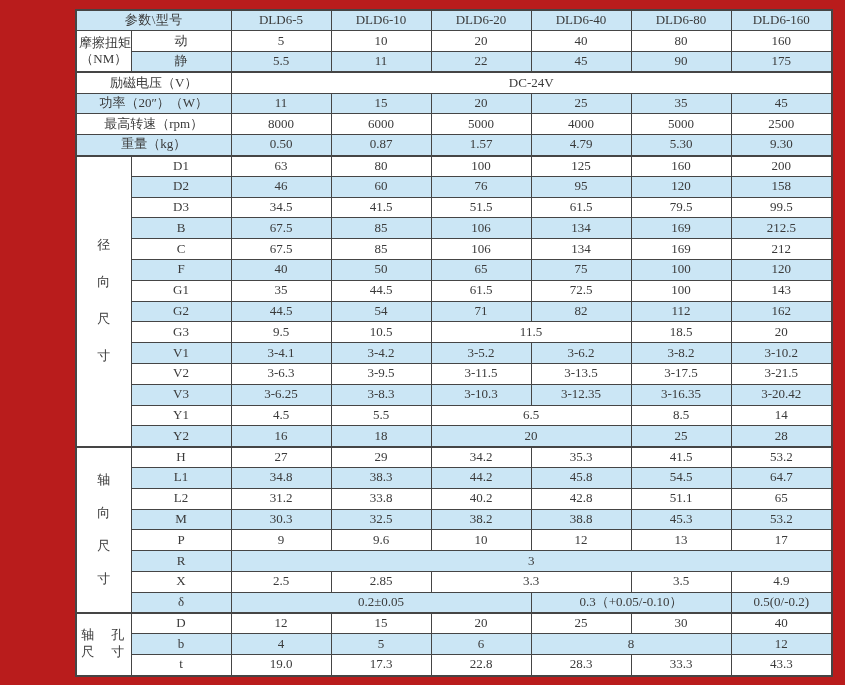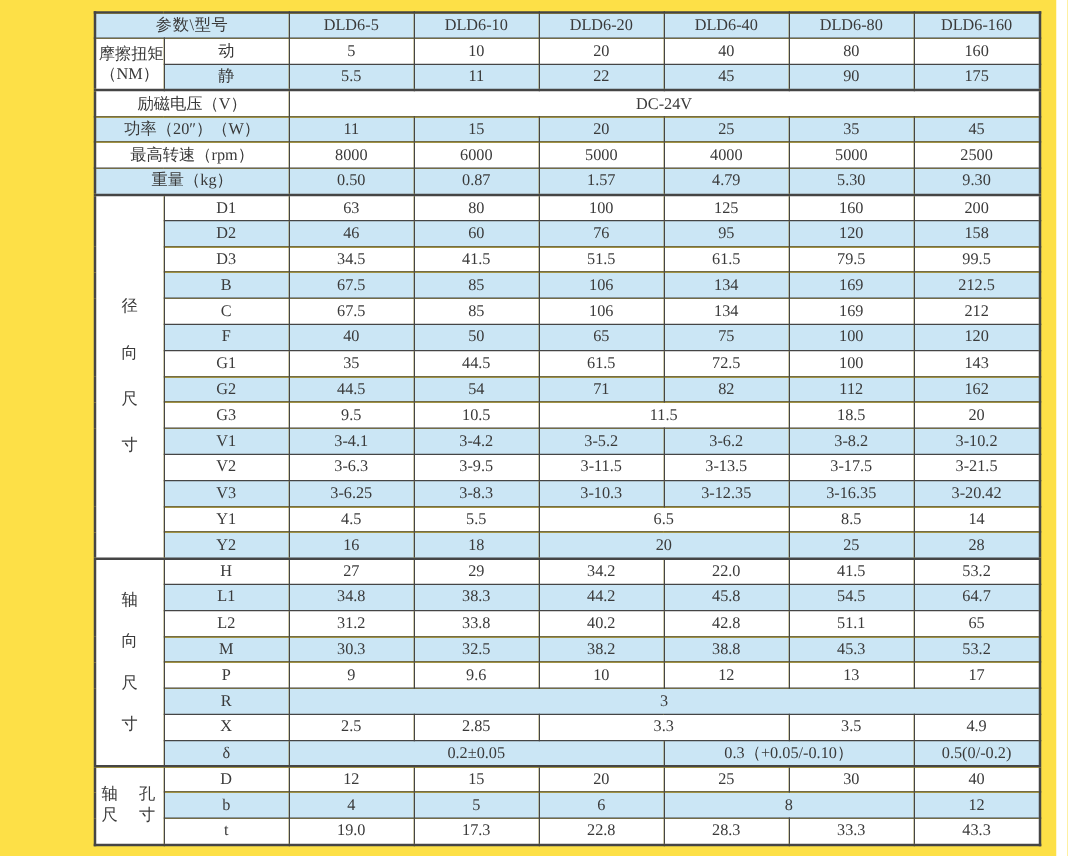--- a/index.html
+++ b/index.html
@@ -7,21 +7,21 @@
     --border:#454545;
     --text:#3a3a3a;
   }
   html,body{margin:0;padding:0;}
   body{
     width:854px;height:685px;background:#ffffff;
     font-family:"Liberation Serif", serif;
     color:var(--text);
     position:relative;
   }
-  .page{width:845px;height:685px;position:relative;overflow:hidden;background:#fde047;}
+  .page{width:845px;height:685px;position:relative;overflow:hidden;background:#b91c1c;}
   table.spec{
     position:absolute;left:75px;top:9px;
     width:756px;height:666px;
     border-collapse:collapse;table-layout:fixed;
     border:2px solid var(--border);
     font-size:13px;
   }
   table.spec td{
     border:1px solid var(--border);
     text-align:center;vertical-align:middle;
@@ -262,21 +262,21 @@
               <span>轴</span>
               <span>向</span>
               <span>尺</span>
               <span>寸</span>
             </div>
           </td>
           <td class="bR">H</td>
           <td>27</td>
           <td>29</td>
           <td>34.2</td>
-          <td>22.0</td>
+          <td>35.3</td>
           <td>41.5</td>
           <td>53.2</td>
         </tr>
         <tr class="blue">
           <td class="bR">L1</td>
           <td>34.8</td>
           <td>38.3</td>
           <td>44.2</td>
           <td>45.8</td>
           <td>54.5</td>

